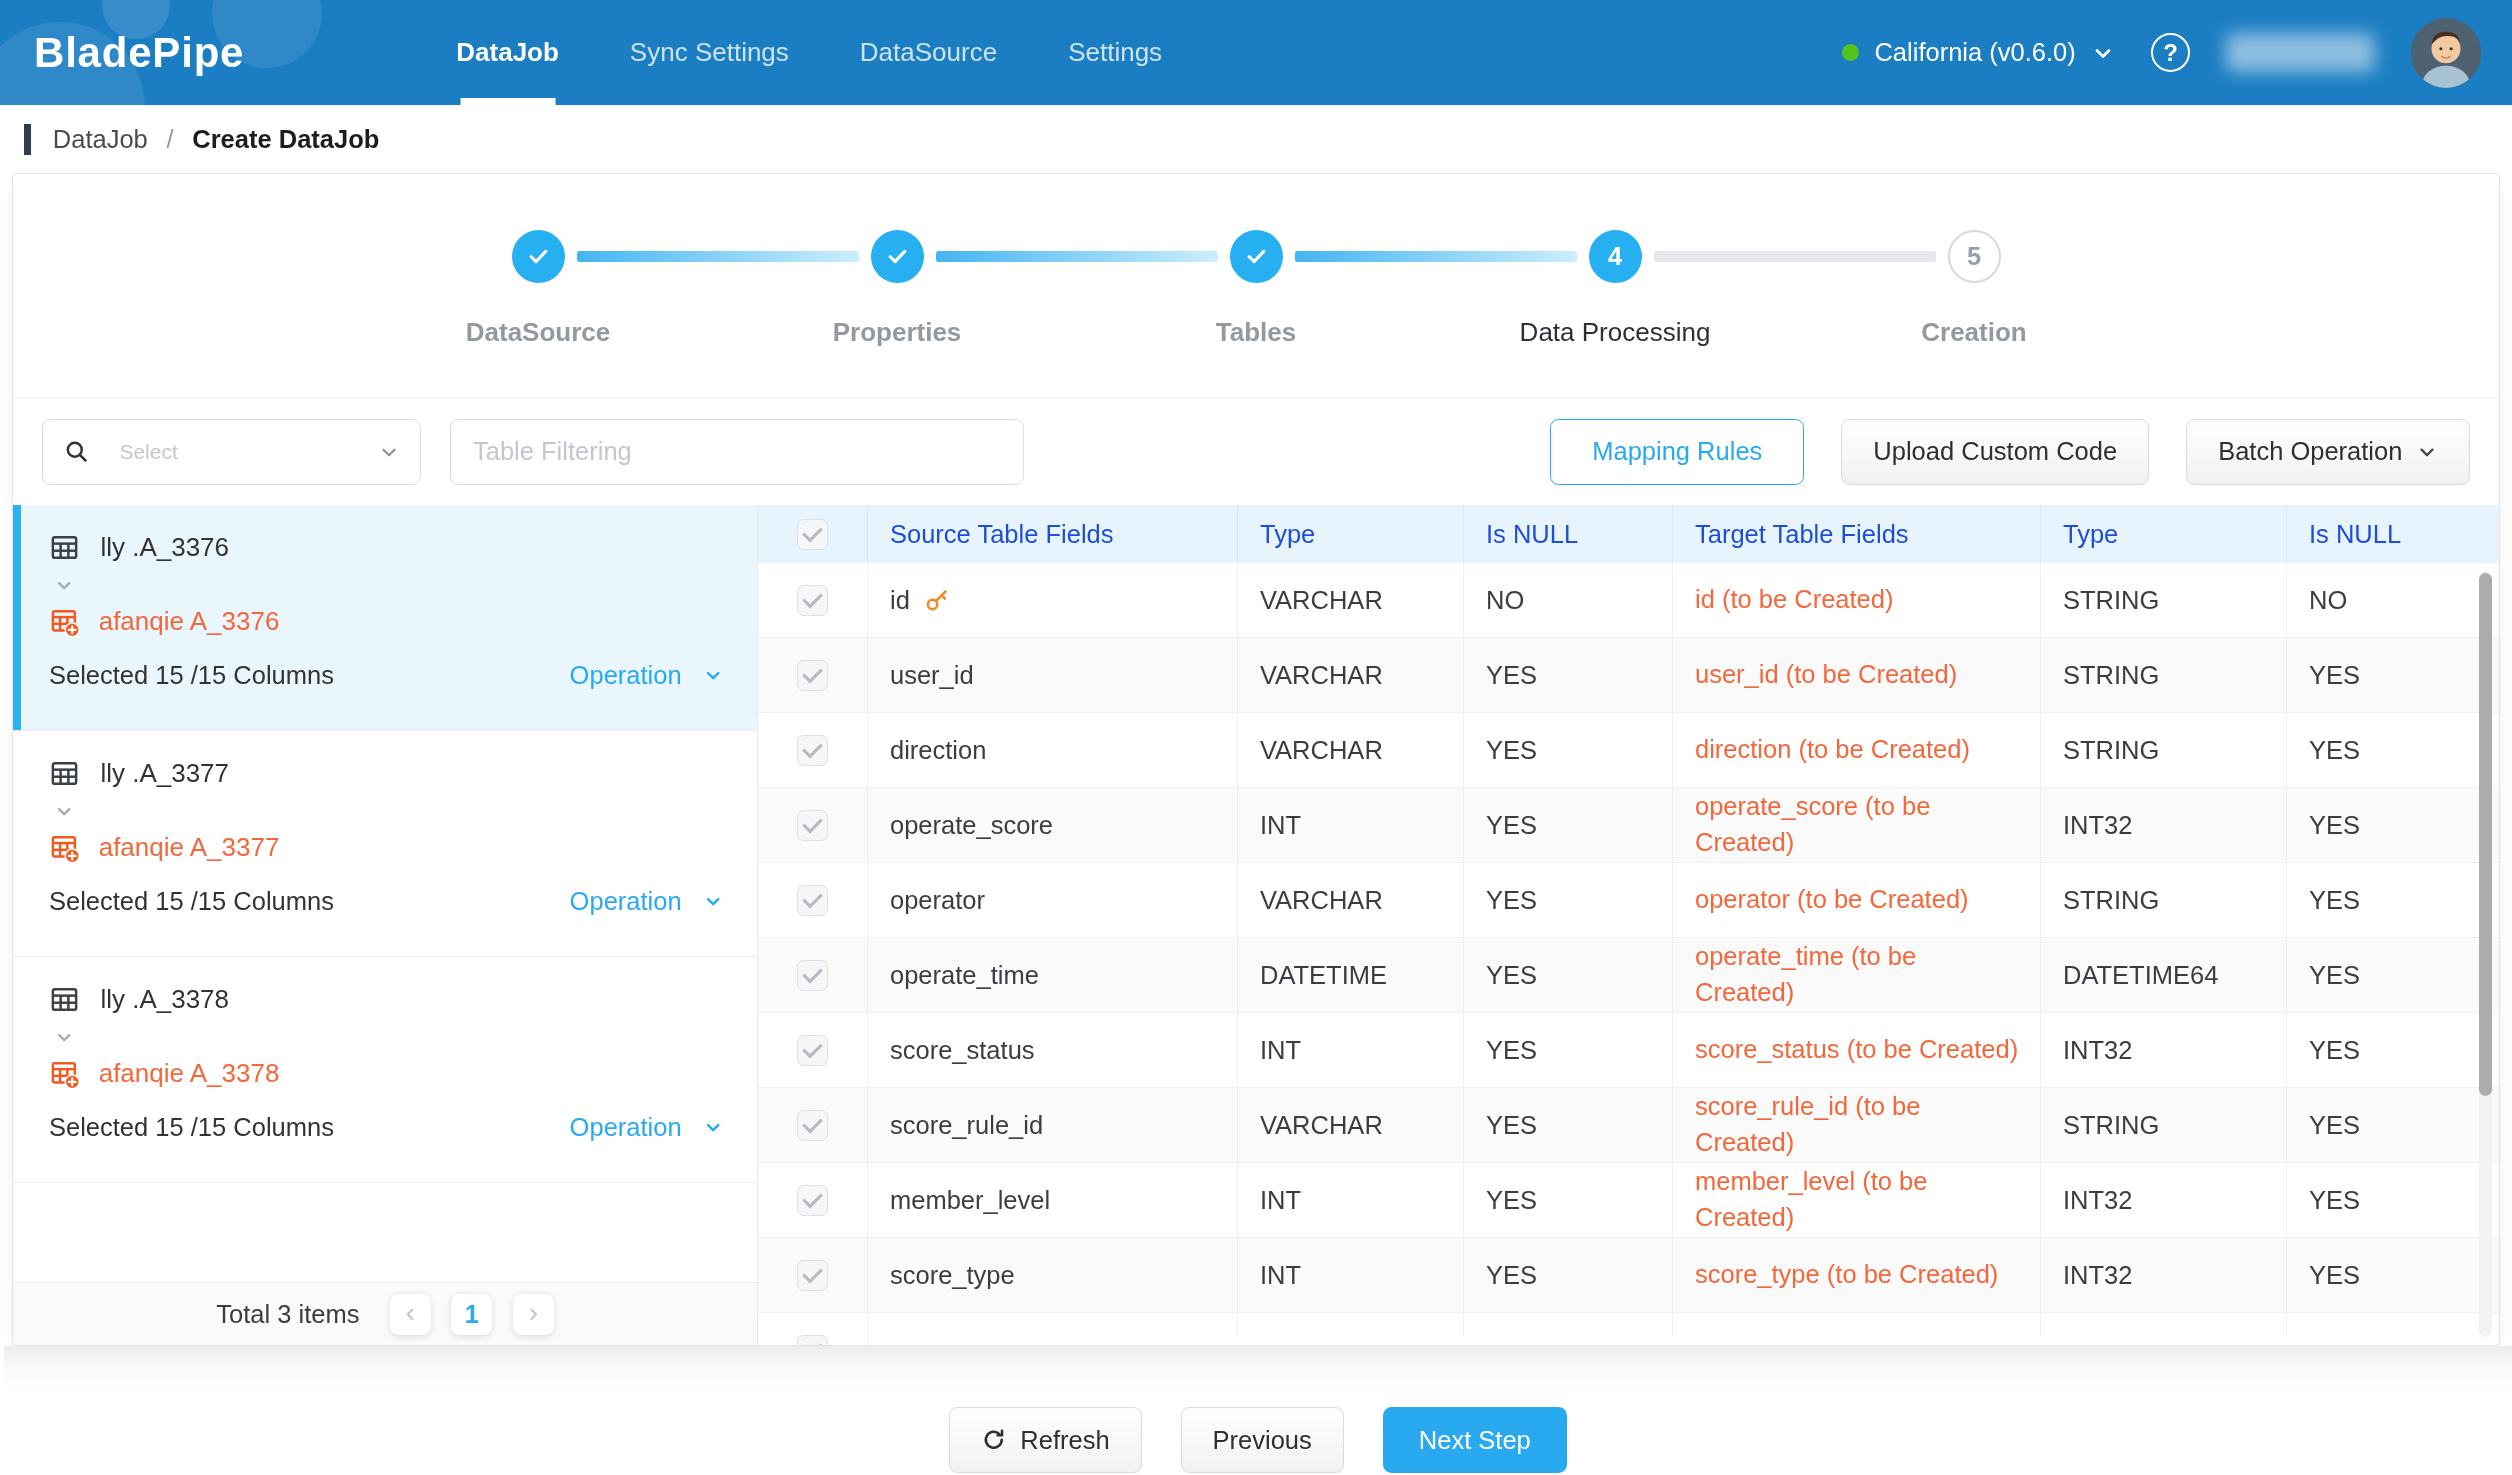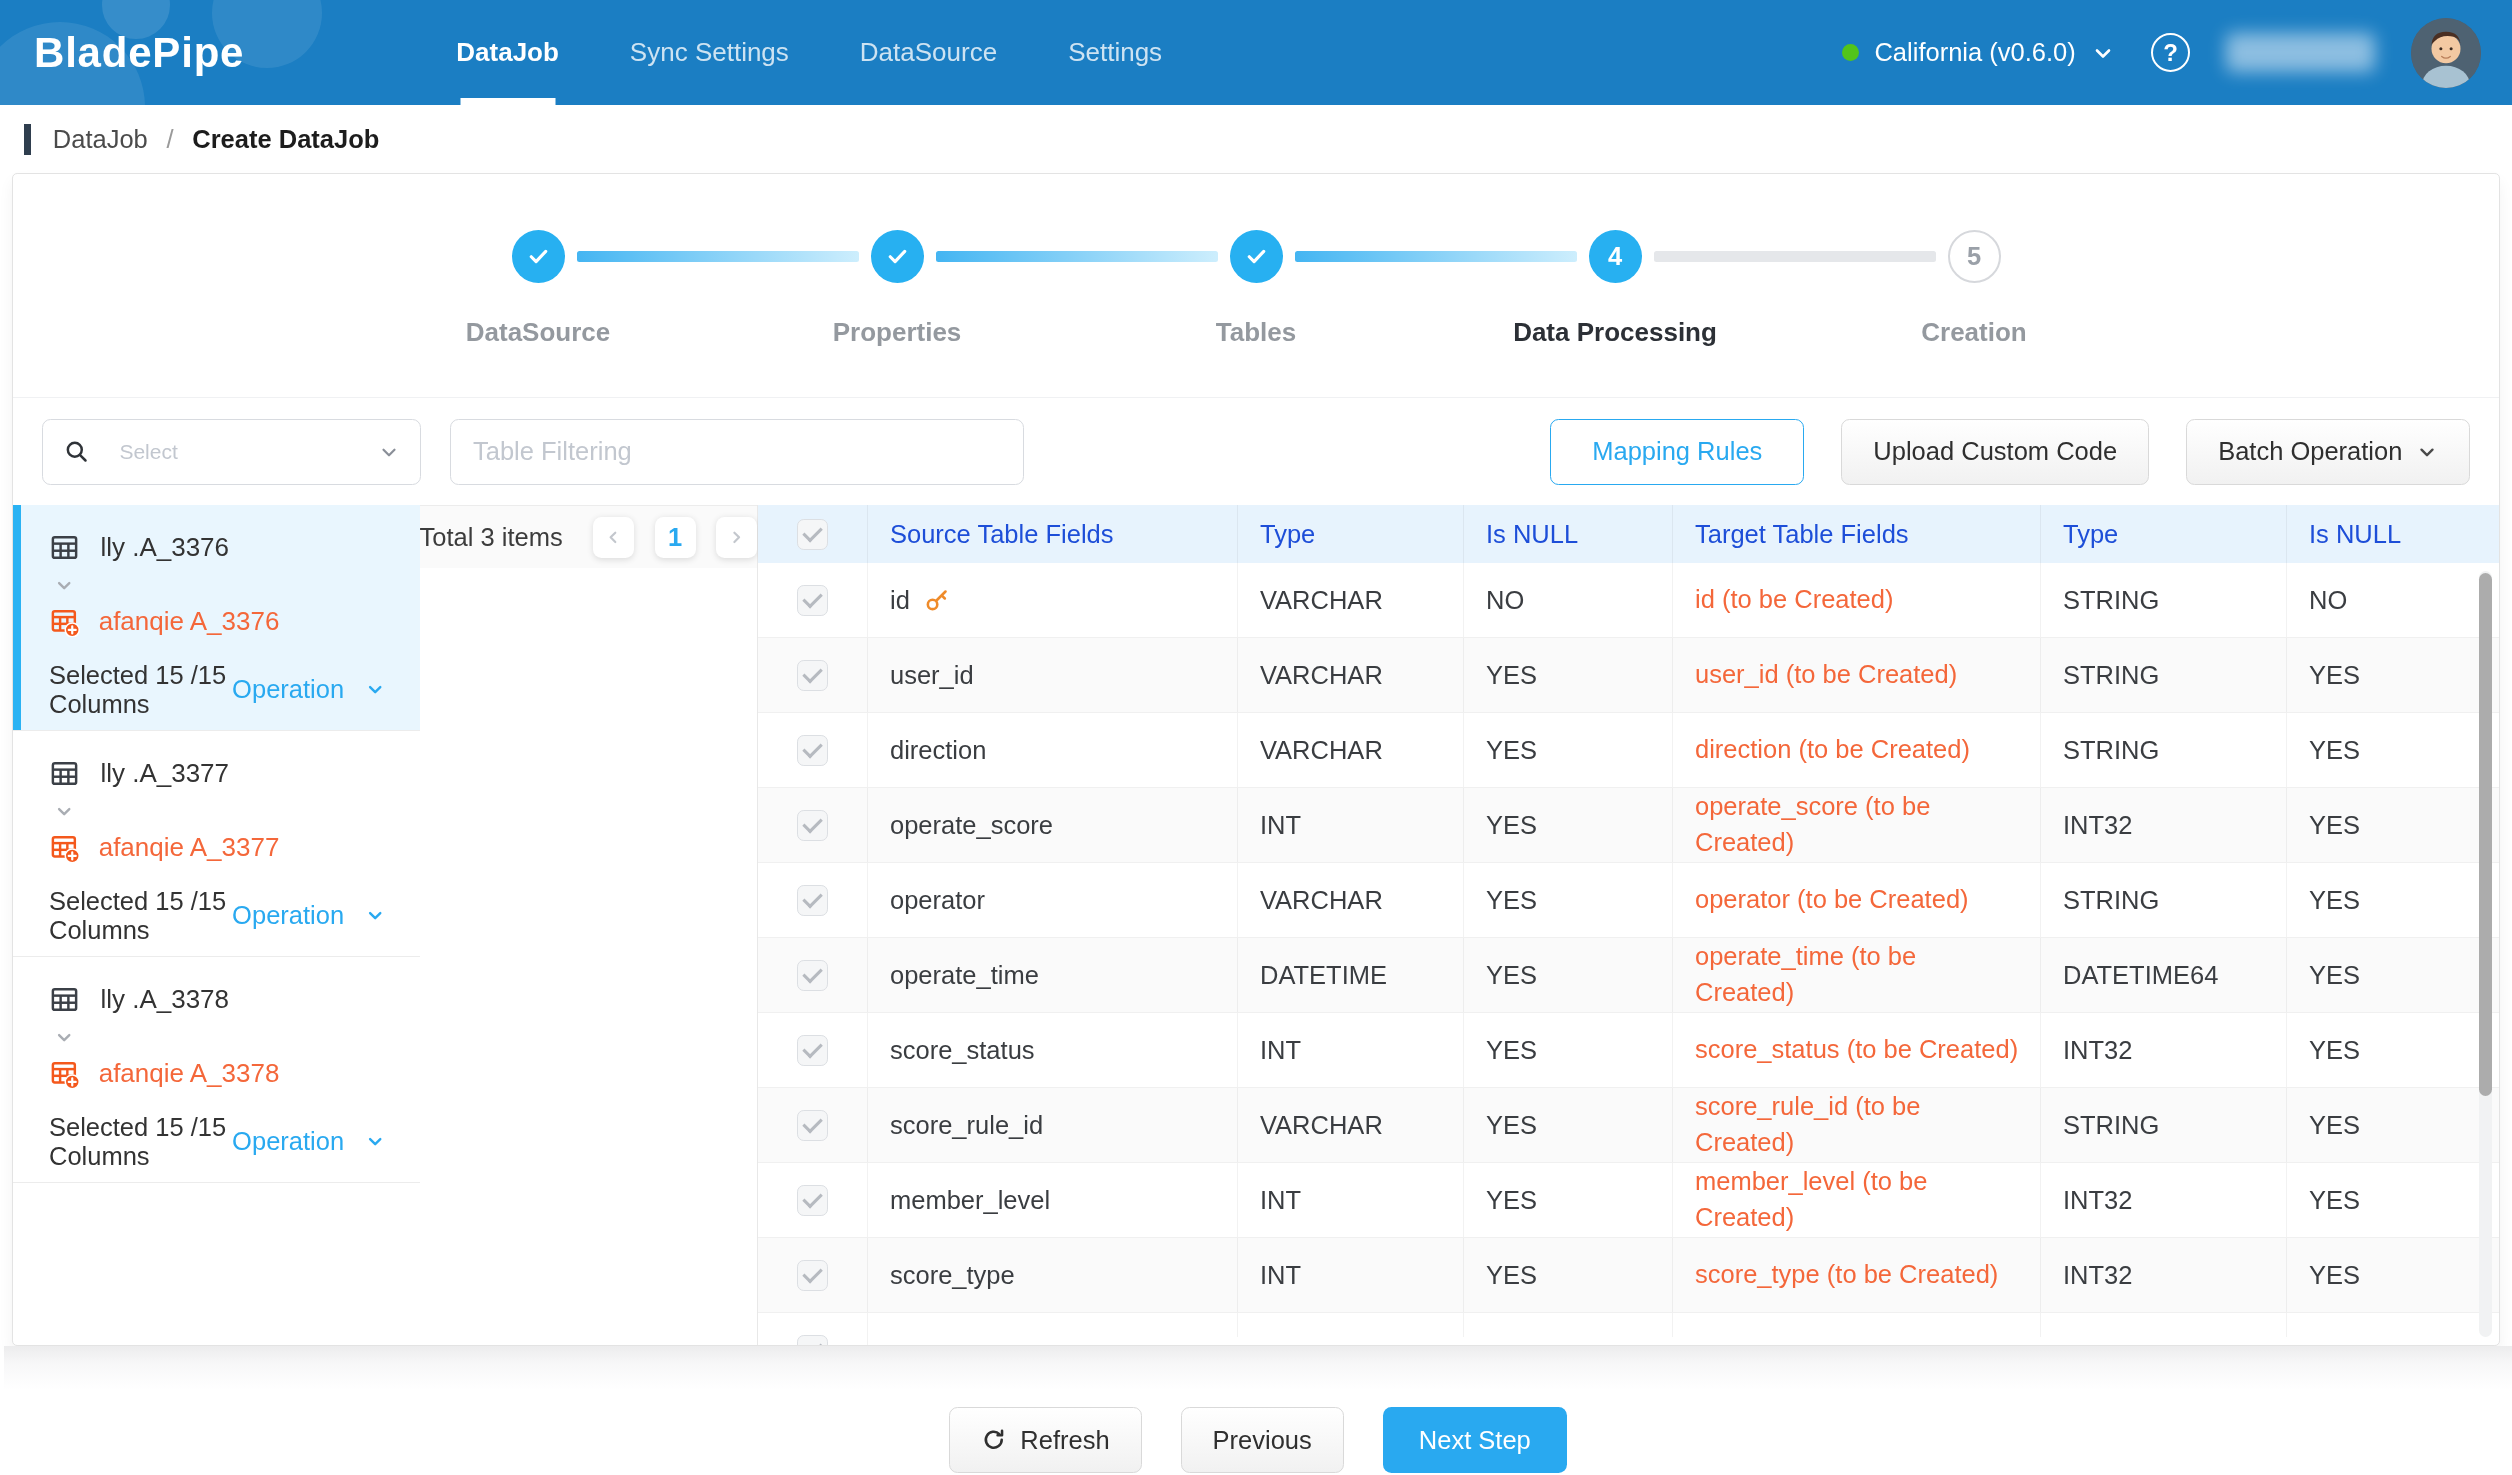--- a/index.html
+++ b/index.html
@@ -40,40 +40,40 @@
   
   .card{position:absolute;left:12px;right:12px;top:173px;height:1173px;background:#fff;border:1.7px solid #e3e3e3;border-radius:5.1px;box-shadow:0 8.5px 15.3px rgba(0,0,0,.05);display:flex;flex-direction:column;overflow:hidden}
 
   
   .stepper-wrap{height:224px;border-bottom:1.7px solid #f0f1f3;display:flex;align-items:center;justify-content:center;flex:none}
   .stepper{display:flex;align-items:flex-start;margin-top:-59px}
   .step{position:relative;width:53px;flex:none}
   .step-circle{width:53px;height:53px;border-radius:50%;background:var(--step-blue);display:flex;align-items:center;justify-content:center;color:#fff;font-size:25.5px;font-weight:600}
   .step.pending .step-circle{background:#fff;border:2.5px solid #d6d8dc;color:#9aa0a8}
   .step-label{position:absolute;top:87px;left:50%;transform:translateX(-50%);white-space:nowrap;font-size:26px;font-weight:600;color:#94999f}
-  .step.active .step-label{color:#2c3036;font-weight:700}
+  .step.active .step-label{color:#2c3036;font-weight:400}
   .connector{width:282px;height:11px;border-radius:2.5px;margin:21px 12px 0;background:linear-gradient(90deg,#44b5f2,#cdeefd);flex:none}
   .connector.gray{background:#e5e7ea}
 
   
   .toolbar{height:107px;display:flex;align-items:center;padding:0 29px;flex:none}
   .select-box{width:379px;height:66px;border:1.7px solid #d8dbe0;border-radius:8.5px;display:flex;align-items:center;padding:0 20.4px;background:#fff;cursor:pointer}
   .select-ph{color:#c2c7cf;font-size:21px;margin-left:29px;flex:1}
   .filter-input{width:574px;height:66px;border:1.7px solid #d8dbe0;border-radius:8.5px;margin-left:29px;padding:0 22px;font-size:25.5px;color:#333;background:#fff;outline:none;font-family:"Liberation Sans",sans-serif}
   .filter-input::placeholder{color:#c2c7cf}
   .btn{height:66px;border-radius:8.5px;display:inline-flex;align-items:center;justify-content:center;font-size:25.5px;cursor:pointer;white-space:nowrap}
   .btn-outline-blue{border:1.7px solid var(--accent);color:var(--accent);background:#fff;padding:0 41px}
   .btn-gray{border:1.7px solid #d9d9d9;background:linear-gradient(180deg,#ffffff,#f1f1f1);color:#2f2f2f;padding:0 31px}
   .ml44{margin-left:37px}
   .btn .chev-dark{color:#4a4a4a;margin-left:13.6px}
   .spacer{flex:1}
 
   
   .main{flex:1;display:flex;min-height:0}
-  .left-panel{width:745px;border-right:1.7px solid #e8e8e8;display:flex;flex-direction:row;flex:none}
+  .left-panel{width:745px;border-right:1.7px solid #e8e8e8;display:flex;flex-direction:column;flex:none}
   .list-item{height:226px;border-bottom:1.7px solid #ececec;padding:27px 34px 0 36px;position:relative;cursor:pointer}
   .list-item.selected{background:#e9f6fe}
   .list-item.selected::before{content:"";position:absolute;left:0;top:0;bottom:0;width:7.6px;background:#2ab2f3}
   .li-row1{display:flex;align-items:center;gap:20.4px;font-size:26px;color:#333}
   .li-chev{color:#a9adb3;margin:12px 0 10.2px 5.1px}
   .li-row3{display:flex;align-items:center;gap:18.7px;font-size:26px;color:var(--orange)}
   .li-row4{display:flex;justify-content:space-between;align-items:center;margin-top:24px;font-size:25.5px;color:#333}
   .op-link{color:var(--accent);display:flex;align-items:center;gap:21px;cursor:pointer}
   .left-filler{flex:1}
   .left-pagination{height:63px;background:#fafafa;border-top:1.7px solid #ececec;display:flex;align-items:center;justify-content:center;gap:20.4px;flex:none}

